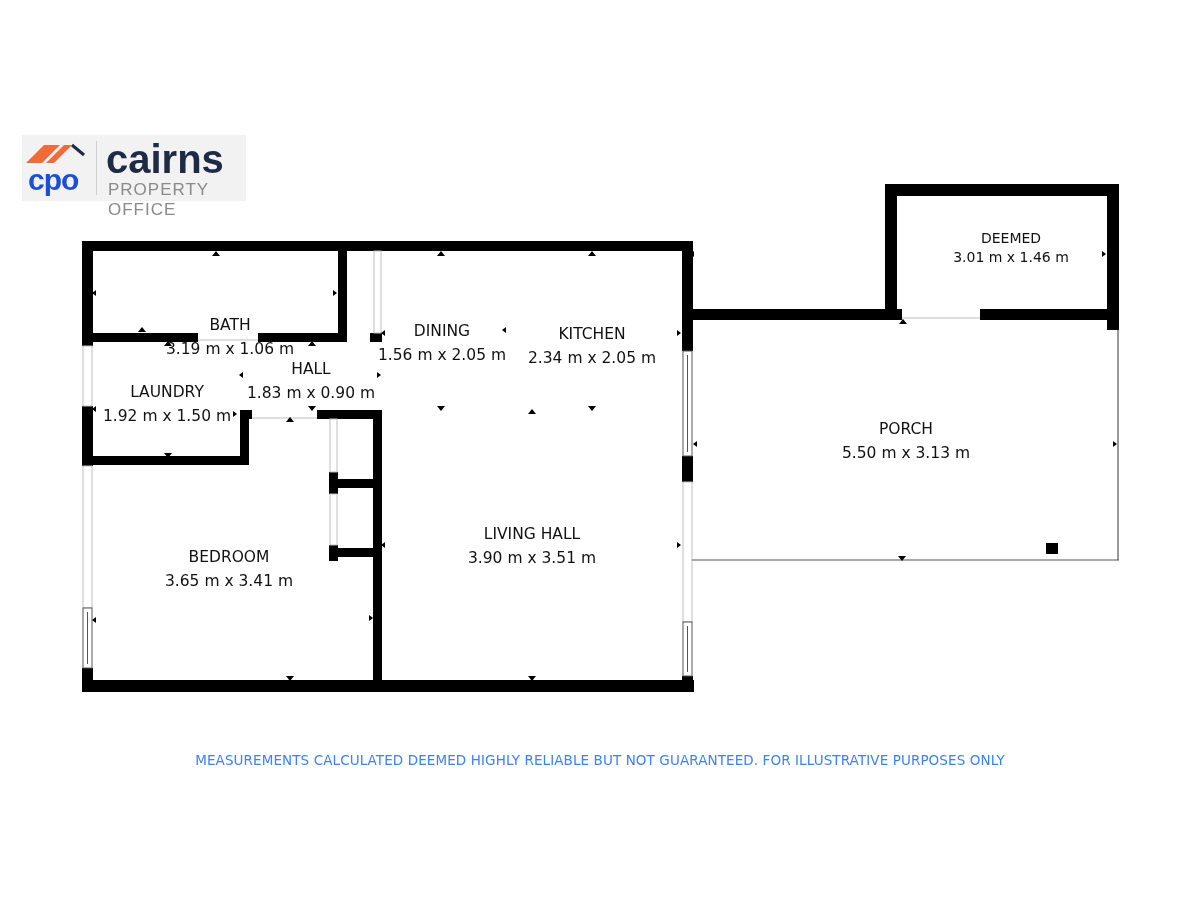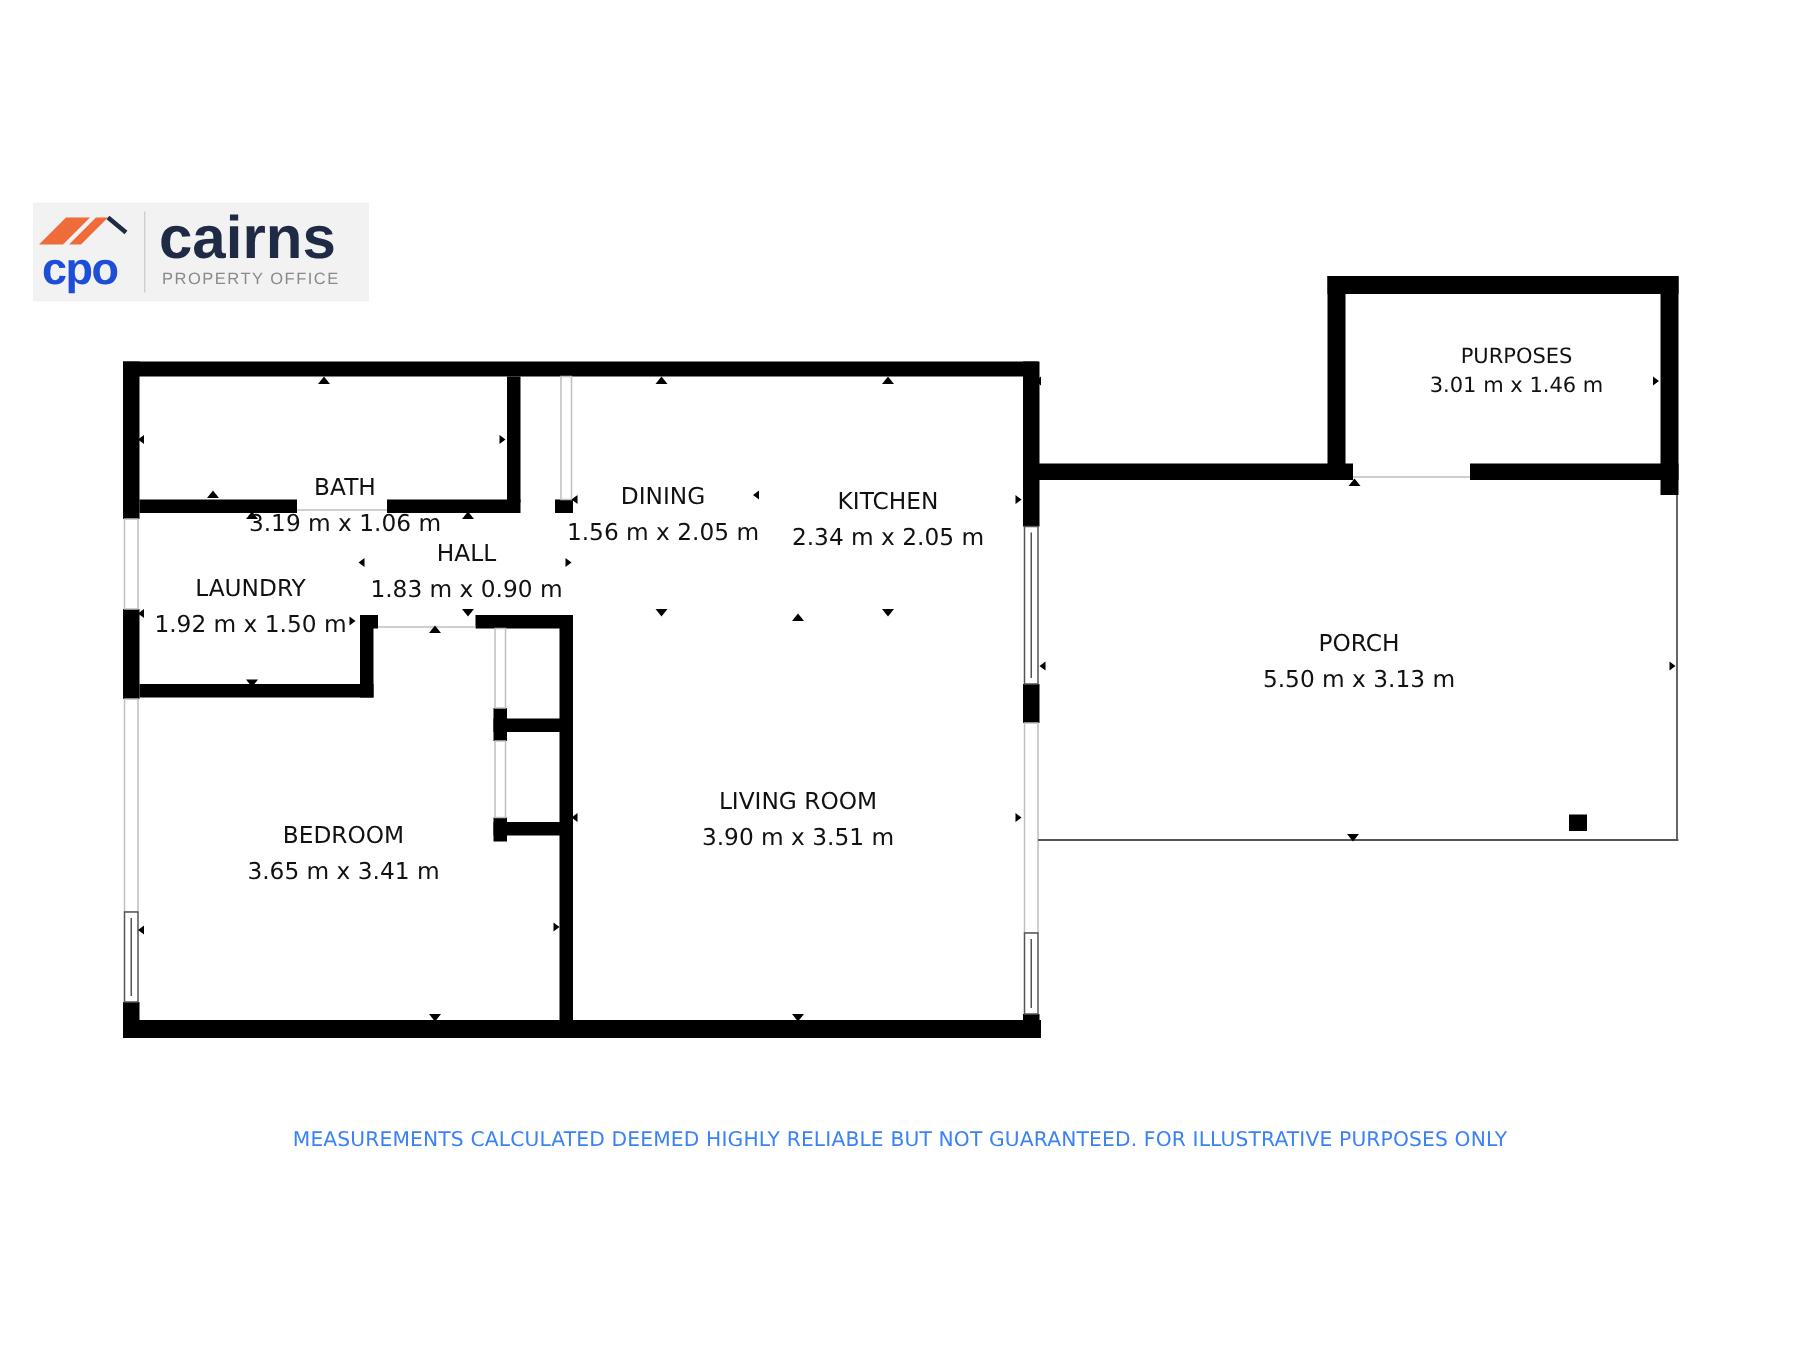--- a/index.html
+++ b/index.html
@@ -2,21 +2,21 @@
 <html><head>
 <meta charset="utf-8">
 <style>
   html, body { margin:0; padding:0; background:#ffffff; }
   body { width:1200px; height:900px; position:relative; overflow:hidden; font-family:"DejaVu Sans", sans-serif; }
   .logo { position:absolute; left:22px; top:135px; width:224px; height:66px; background:#f2f2f2; }
   .logo .cpo { position:absolute; left:6px; top:28px; font-family:"Liberation Sans", sans-serif; font-weight:bold; font-size:30px; color:#1d4ed8; letter-spacing:-1px; }
   .logo .roof { position:absolute; left:4px; top:6px; }
   .logo .divider { position:absolute; left:74px; top:6px; width:1px; height:54px; background:#cfcfcf; }
   .logo .brand { position:absolute; left:84px; top:2px; font-family:"Liberation Sans", sans-serif; font-weight:bold; font-size:40px; color:#1f2a44; letter-spacing:0px;text-align:right; }
-  .logo .sub { position:absolute; left:86px; top:45px; font-family:"Liberation Sans", sans-serif; font-size:11px; color:#8a8a8a; letter-spacing:1px; }
+  .logo .sub { position:absolute; left:86px; top:45px; font-family:"Liberation Sans", sans-serif; font-size:17px; color:#8a8a8a; letter-spacing:1px; }
   svg.plan { position:absolute; left:0; top:0; }
   .room-label { position:absolute; text-align:center; font-family:"DejaVu Sans", sans-serif; color:#111; line-height:24px; font-size:15.5px; white-space:nowrap; transform:translateX(-50%); }
   .room-label .dim { display:block; }
   .disclaimer { position:absolute; left:0; width:1200px; top:752px; text-align:center; font-family:"DejaVu Sans", sans-serif; font-size:13.5px; color:#3b82f6; letter-spacing:0.1px; }
 </style>
 </head>
 <body>
 
 <div class="logo">
   <svg class="roof" width="66" height="26" viewBox="0 0 66 26">
@@ -146,25 +146,25 @@
 </div>
 <div class="room-label" style="left:167px; top:380px;">
   <span>LAUNDRY</span>
   <span class="dim">1.92 m x 1.50 m</span>
 </div>
 <div class="room-label" style="left:229px; top:545px;">
   <span>BEDROOM</span>
   <span class="dim">3.65 m x 3.41 m</span>
 </div>
 <div class="room-label" style="left:532px; top:522px;">
-  <span>LIVING ROOM</span>
+  <span>LIVING HALL</span>
   <span class="dim">3.90 m x 3.51 m</span>
 </div>
 <div class="room-label" style="left:1011px; top:229px; font-size:14px; line-height:19px;">
-  <span>PURPOSES</span>
+  <span>DEEMED</span>
   <span class="dim">3.01 m x 1.46 m</span>
 </div>
 <div class="room-label" style="left:906px; top:417px;">
   <span>PORCH</span>
   <span class="dim">5.50 m x 3.13 m</span>
 </div>
 
 <div class="disclaimer">MEASUREMENTS CALCULATED DEEMED HIGHLY RELIABLE BUT NOT GUARANTEED. FOR ILLUSTRATIVE PURPOSES ONLY</div>
 
 </body></html>

